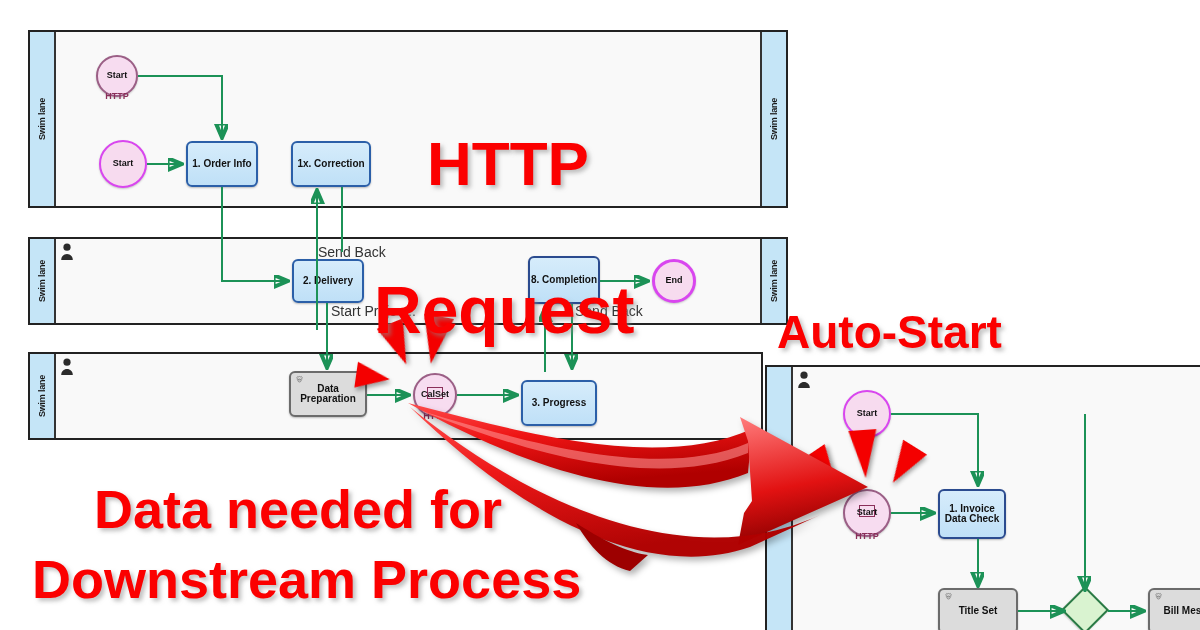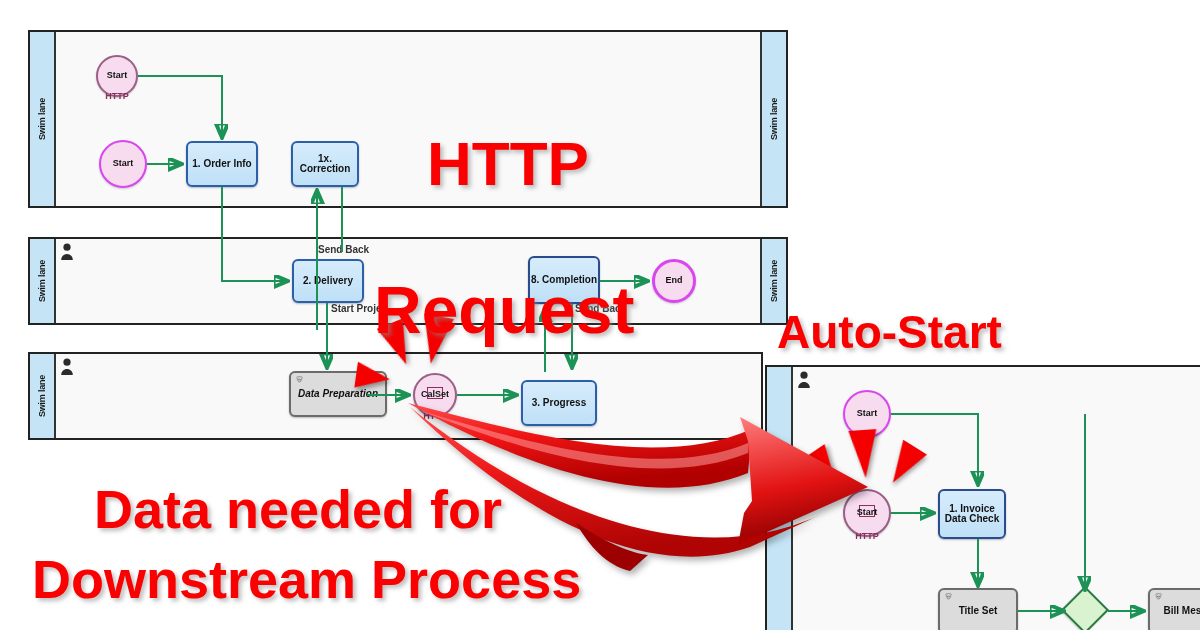--- a/index.html
+++ b/index.html
@@ -65,21 +65,21 @@
     top:100%;margin-top:-3px;
     font-size:9px;font-weight:bold;color:#8a2f5a;white-space:nowrap;
   }
   .msgmark{position:absolute;left:50%;top:46%;transform:translate(-50%,-50%);
            width:14px;height:10px;border:1.4px solid #8a2f5a;}
   .gw{
     background:#d9f3d0;border:2px solid #2a7a46;
     width:34px;height:34px;transform:rotate(45deg);
     box-shadow:0 1px 2px rgba(0,0,0,.2);
   }
-  .edge-lbl{position:absolute;font-size:10px;color:#333;white-space:nowrap;font-weight:700;}
+  .edge-lbl{position:absolute;font-size:14px;color:#333;white-space:nowrap;font-weight:400;}
 
   
   .conn{position:absolute;overflow:visible;pointer-events:none;}
   .conn path,.conn line{stroke:#1c9257;stroke-width:2;fill:none;}
 
   
   .burst{position:absolute;background:#f40000;filter:drop-shadow(2px 3px 2px rgba(0,0,0,.35));}
 
   
   .bigarrow{position:absolute;filter:drop-shadow(3px 4px 3px rgba(0,0,0,.3));}
@@ -127,21 +127,21 @@
     </div>
 
     <div class="node evt" style="left:99px;top:140px;width:48px;height:48px;">
       <span>Start</span>
     </div>
 
     <div class="node task" style="left:186px;top:141px;width:72px;height:46px;">
       <span>1. Order Info</span>
     </div>
 
-    <div class="node task" style="left:291px;top:141px;width:68px;height:46px;">
+    <div class="node task" style="left:291px;top:141px;width:80px;height:46px;">
       <span>1x. Correction</span>
     </div>
 
     <div class="pool" style="left:28px;top:237px;width:760px;height:88px;">
       <div class="lane-head">
         <span class="lane-label">Swim lane</span>
       </div>
       <div class="lane-head right">
         <span class="lane-label">Swim lane</span>
       </div>
@@ -174,21 +174,21 @@
         <span class="lane-label">Swim lane</span>
       </div>
       <div class="lane-body nor">
         <svg class="actor-icon" viewBox="0 0 14 18">
           <circle cx="7" cy="4.2" r="3.6" fill="#2b2b2b"></circle>
           <path d="M1.2 17c0-3.5 2.6-6 5.8-6s5.8 2.5 5.8 6z" fill="#2b2b2b"></path>
         </svg>
       </div>
     </div>
 
-    <div class="node script" style="left:289px;top:371px;width:98px;height:46px;font-style:italic;">
+    <div class="node script" style="left:289px;top:371px;width:78px;height:46px;">
       <svg class="gear" viewBox="0 0 12 12">
         <path d="M6 1.6 7 2.1l1-.5.9.9-.5 1 .5 1-.9.9-1-.5-1 .5-1-.5-.9.5-.9-.9.5-1-.5-1 .9-.9 1 .5z" fill="none" stroke="#555" stroke-width="1"></path>
         <circle cx="6" cy="6" r="1.6" fill="none" stroke="#555" stroke-width="1"></circle>
       </svg>
       <span>Data Preparation</span>
     </div>
 
     <div class="node evt httpev" style="left:413px;top:373px;width:44px;height:44px;">
       <span class="msgmark"></span>
       <span style="position:relative;z-index:2;">CalSet</span>

